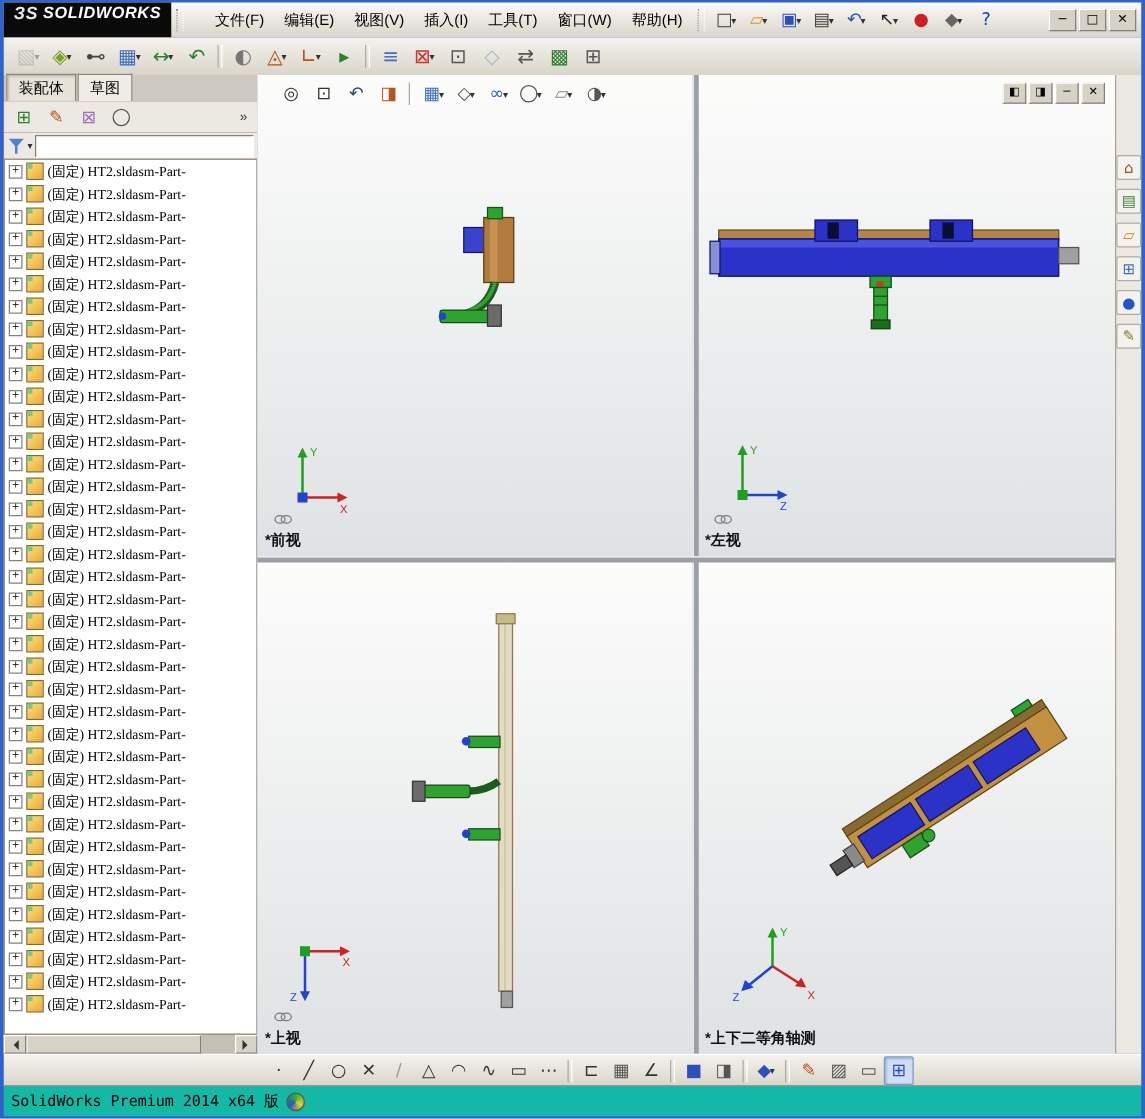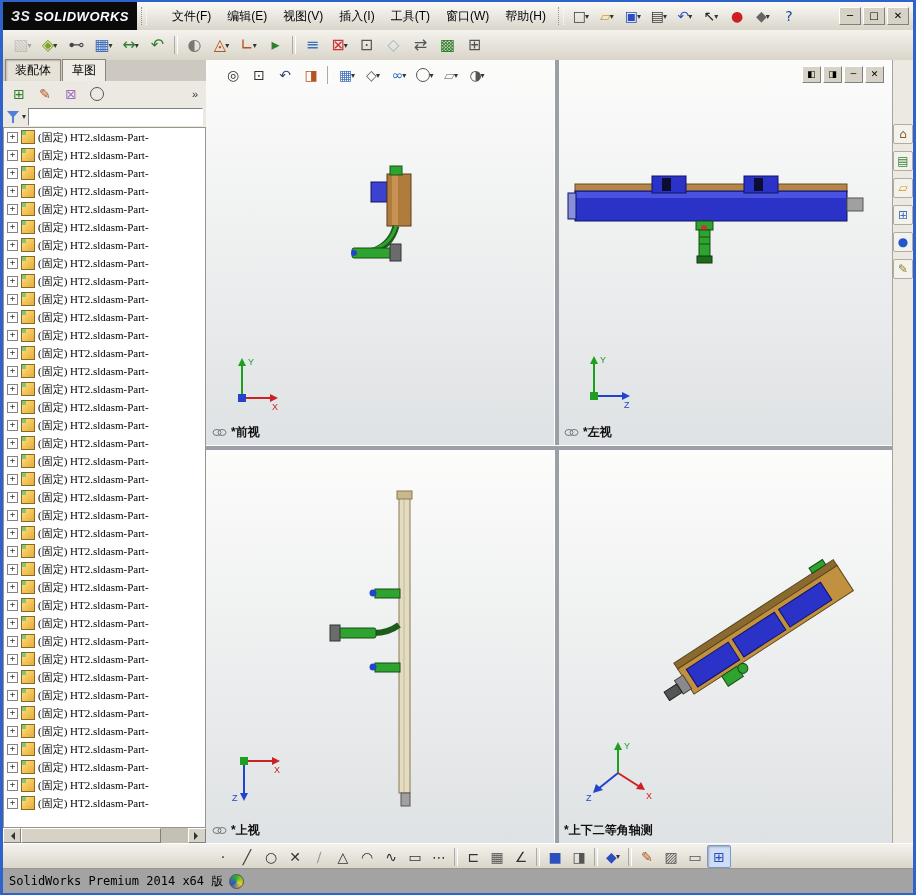--- a/index.html
+++ b/index.html
@@ -2,21 +2,21 @@
 <html><head>
 <meta charset="utf-8">
 <style>
   html,body{margin:0;padding:0;overflow:hidden;}
   body{width:916px;height:895px;font-family:"Liberation Sans","DejaVu Sans",sans-serif;font-size:12px;color:#000;}
   #app{position:relative;width:916px;height:895px;background:#2f63c9;overflow:hidden;}
 
   
   .titlebar{position:absolute;left:3px;right:3px;top:2px;height:28px;
     background:linear-gradient(#fbfaf7,#d9d5ca);display:flex;align-items:center;}
-  .logoblock{width:134px;height:28px;background:#0a0a0a;color:#fff;display:flex;align-items:center;
+  .logoblock{width:134px;height:28px;background:#0a0a0a;color:#fff;display:flex;
     justify-content:center;gap:4px;font-weight:bold;font-style:italic;font-size:13px;letter-spacing:.5px;}
   .logoblock .mark{color:#e8e8e8;font-size:14px;}
   .menubar{display:flex;align-items:center;margin-left:13px;}
   .menu-item{padding:3px 8px;cursor:default;}
   .dragdots{width:4px;height:18px;margin:0 4px;border-left:1px dotted #9a958a;border-right:1px dotted #fff;}
   .winbtns{margin-left:auto;display:flex;gap:2px;margin-right:4px;}
 
   
   .strip{display:flex;align-items:center;}
   .tbtn{display:inline-flex;align-items:center;justify-content:center;width:22px;height:21px;
@@ -74,39 +74,39 @@
   .graphics{position:absolute;left:206px;top:60px;width:686px;height:783px;background:#e0e2e4;}
   .viewport{position:absolute;background:linear-gradient(#fcfcfb,#dfe2e4);overflow:hidden;}
   .vp-tl{left:0;top:0;width:348px;height:385px;}
   .vp-tr{left:352px;top:0;width:334px;height:385px;}
   .vp-bl{left:0;top:389px;width:348px;height:394px;}
   .vp-br{left:352px;top:389px;width:334px;height:394px;}
   .vdivider{position:absolute;left:348px;top:0;width:4px;height:100%;background:#9aa0a6;border-left:1px solid #fff;cursor:col-resize;}
   .hdivider{position:absolute;left:0;top:385px;width:100%;height:4px;background:#9aa0a6;border-top:1px solid #fff;cursor:row-resize;}
   .scene,.triad{position:absolute;}
   .vplabel{position:absolute;left:6px;bottom:4px;display:flex;align-items:center;gap:4px;
-    font-weight:bold;font-size:12px;color:#111;}
+    font-weight:bold;font-size:12px;color:#111;flex-direction:column;}
   .hud{position:absolute;left:14px;top:3px;z-index:5;}
   .hud .tbtn{width:24px;height:22px;}
   .cwin{position:absolute;right:8px;top:6px;z-index:5;}
   .cwin .tbtn{width:17px;height:15px;background:#d6d2c6;border:1px solid;
     border-color:#fff #808080 #808080 #fff;border-radius:0;margin-left:2px;}
   .cwin .tglyph{font-size:9px;}
 
   
   .taskpane{position:absolute;left:892px;top:60px;width:21px;height:783px;background:#ece9e2;
     border-left:1px solid #a8a49a;display:flex;flex-direction:column;align-items:center;padding-top:64px;gap:7px;box-sizing:border-box;}
   .taskpane .tbtn{width:18px;height:18px;background:#f4f2ec;border:1px solid #b0aca0;}
   .taskpane .tglyph{font-size:12px;}
 
   
   .bottombar{position:absolute;left:3px;right:3px;top:843px;height:25px;
     background:linear-gradient(#f4f2ec,#d9d5ca);border-top:1px solid #fff;display:flex;align-items:center;padding-left:208px;}
   .bottombar .tbtn{width:22px;height:21px;}
-  .statusbar{position:absolute;left:3px;right:3px;top:868px;height:24px;background:#a3a3a3;
+  .statusbar{position:absolute;left:3px;right:3px;top:868px;height:24px;background:#14b8a6;
     border-top:1px solid #9a968c;display:flex;align-items:center;}
   .statustext{margin-left:6px;font-family:"DejaVu Sans Mono",monospace;font-size:12px;}
   .statussegs{margin-left:auto;display:flex;align-items:center;height:100%;}
   .seg{padding:3px 9px;border-left:1px solid #9a968c;box-shadow:inset 1px 0 0 #fff;height:100%;
     display:flex;align-items:center;white-space:nowrap;}
   .resicon{width:13px;height:13px;border-radius:50%;margin:0 6px;
     background:conic-gradient(#30b030,#e8d020,#3050d0,#30b030);border:1px solid #555;}
 </style>
 </head>
 <body>

